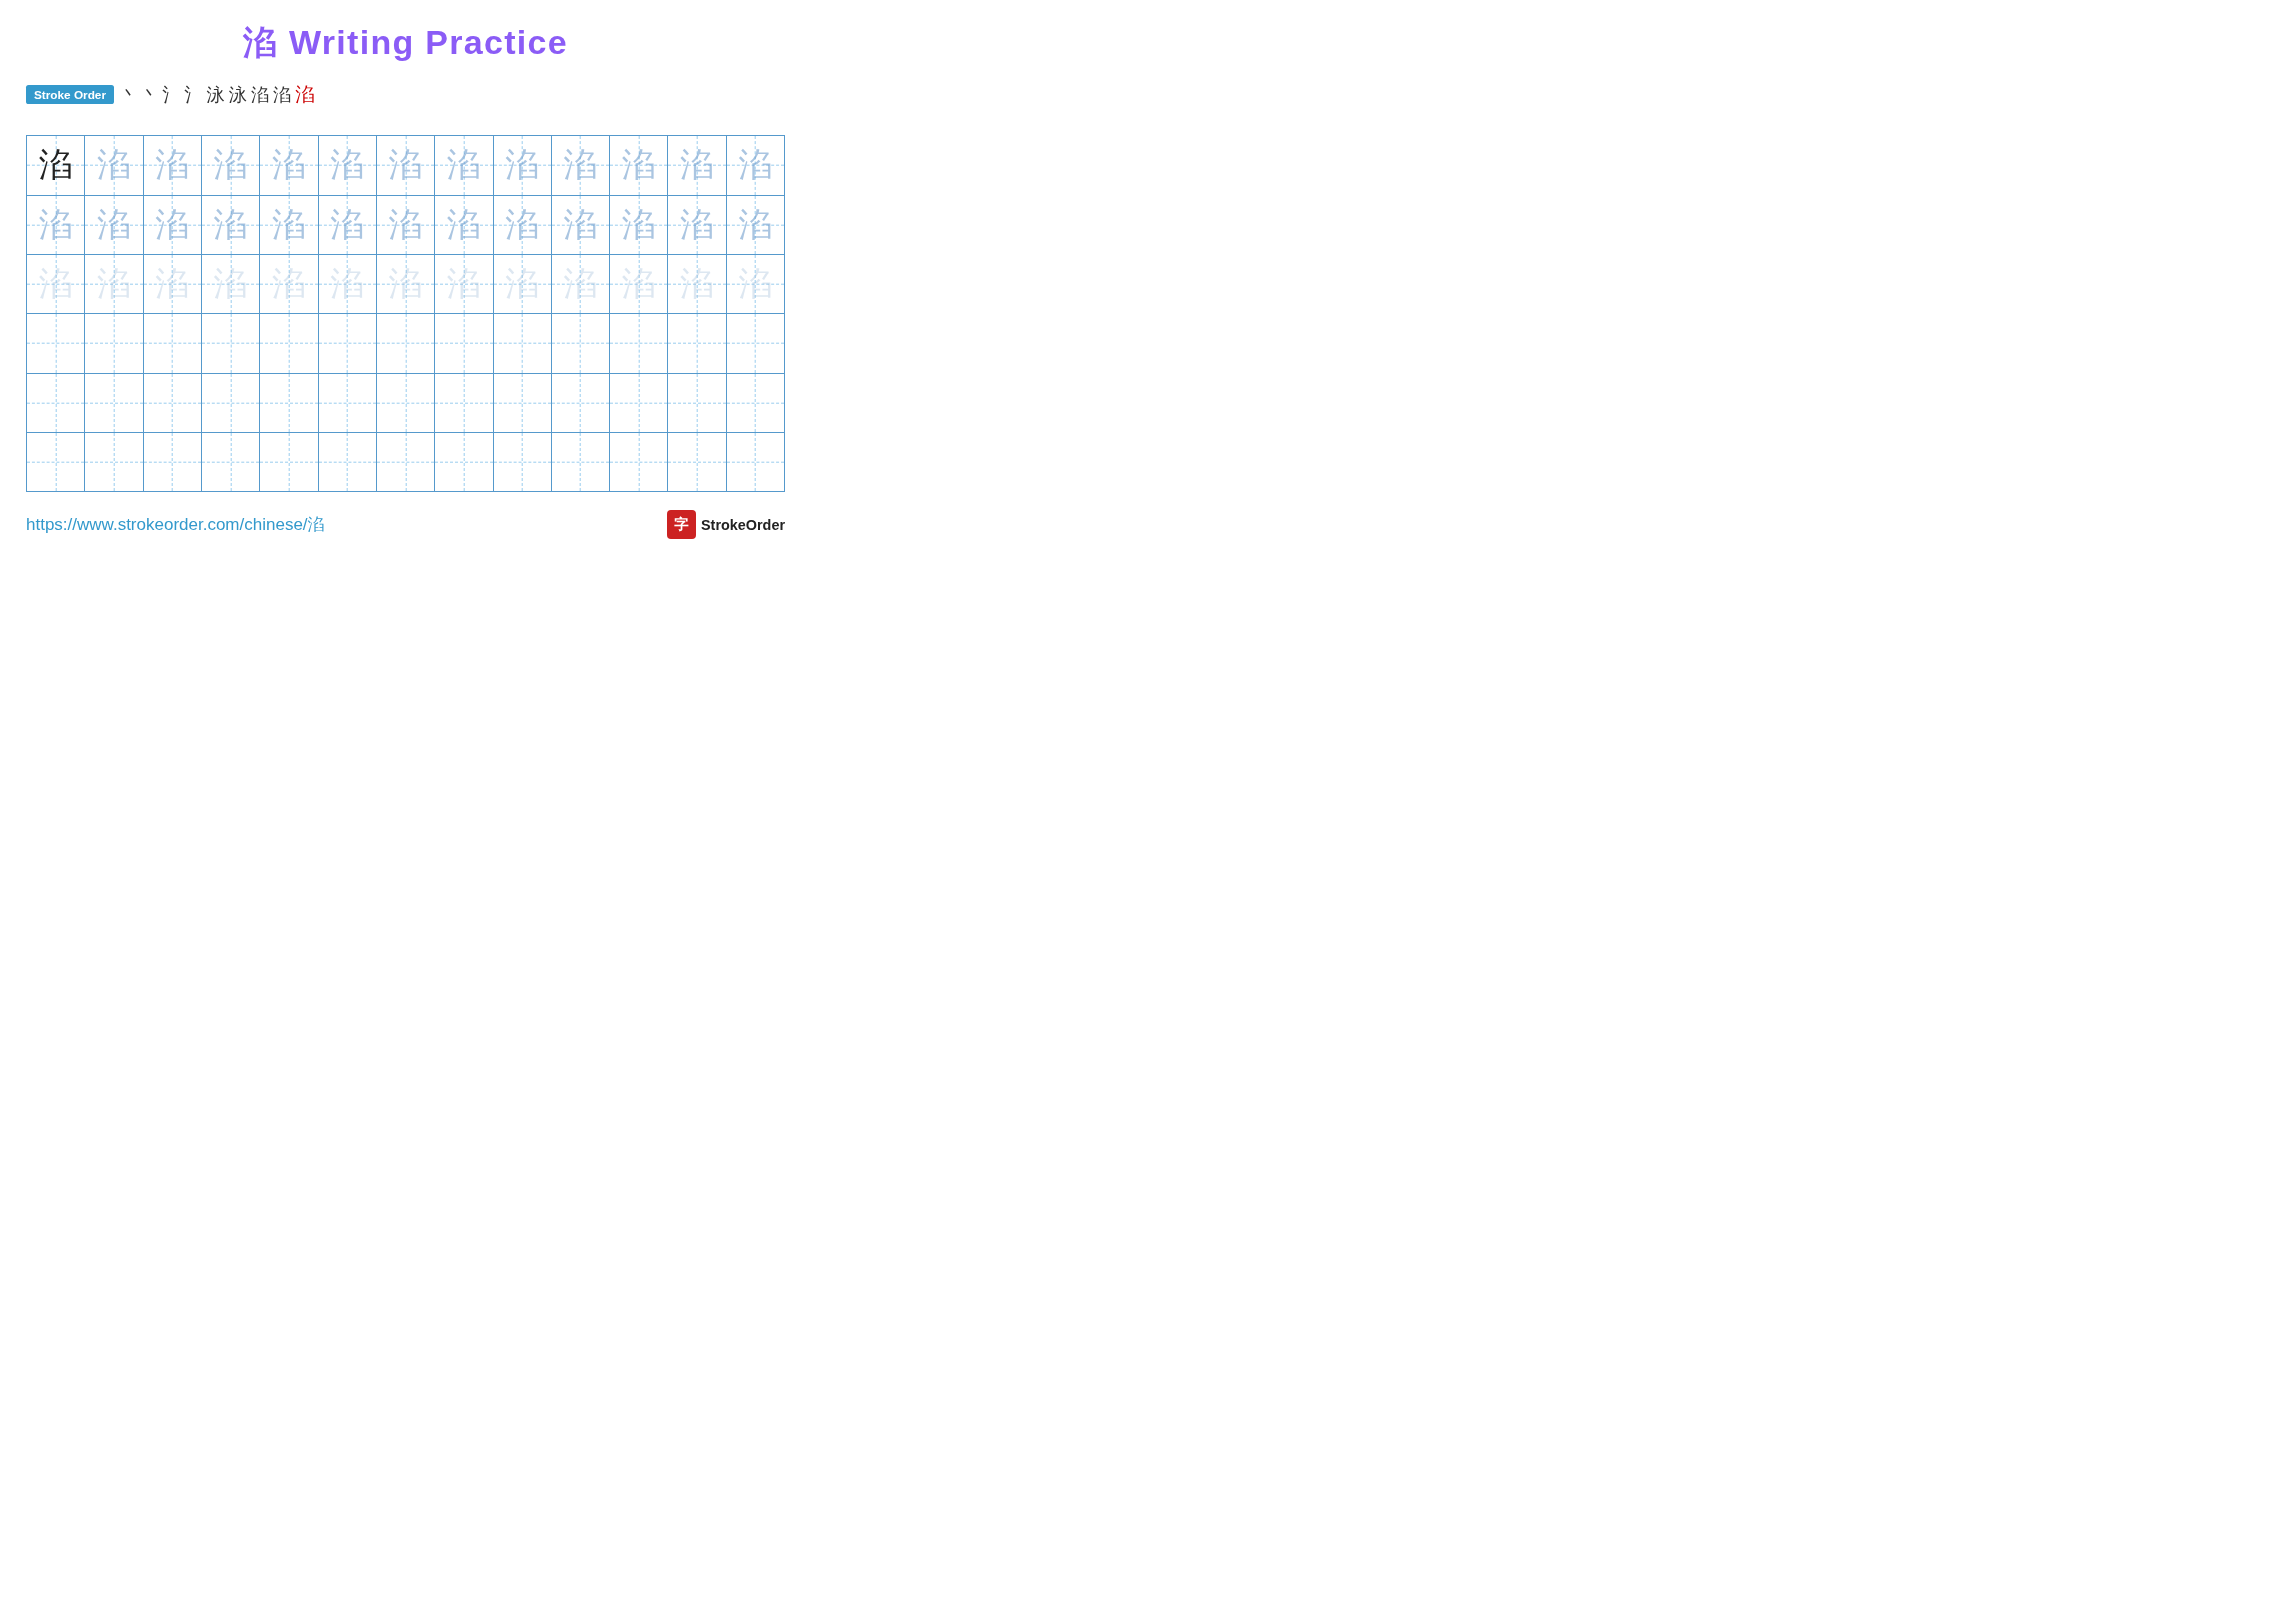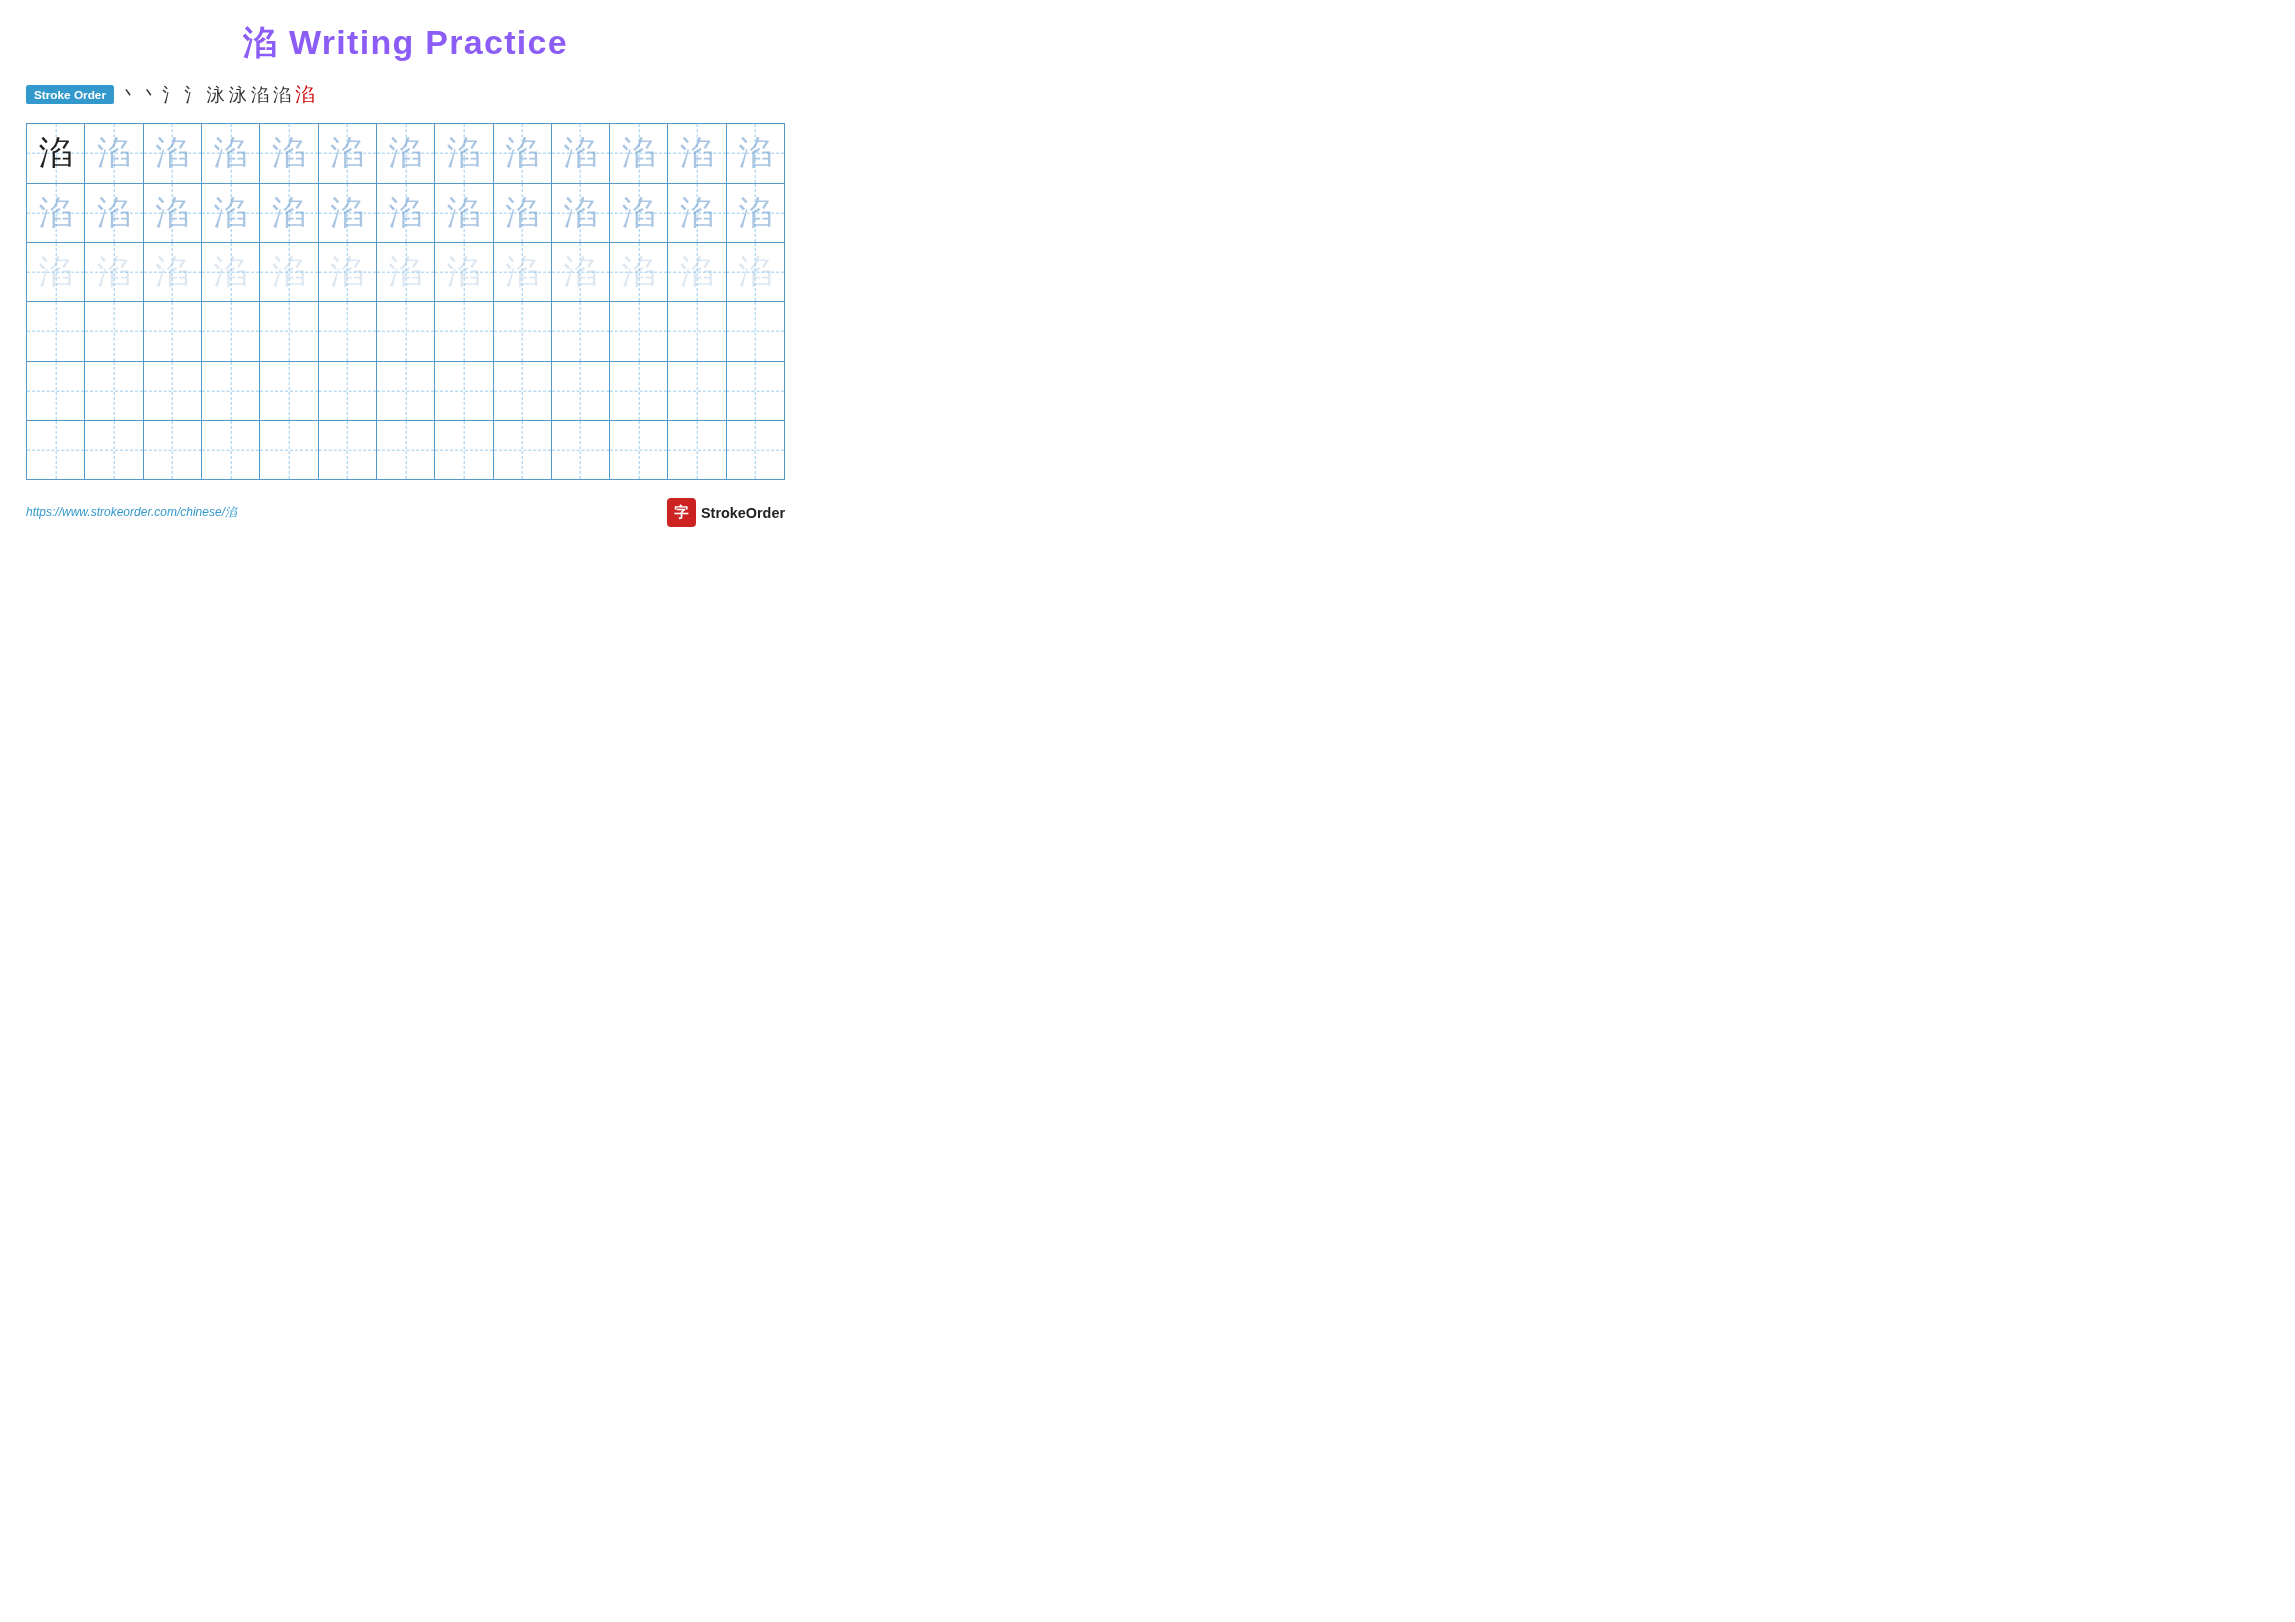--- a/index.html
+++ b/index.html
@@ -18,21 +18,21 @@
       font-weight: bold;
       color: #8b5cf6;
       margin-bottom: 15.7px;
       letter-spacing: 1.3px;
     }
 
     .stroke-order-row {
       display: flex;
       align-items: center;
       gap: 6.5px;
-      margin-bottom: 15px;
+      margin-bottom: 27px;
       font-size: 19.6px;
     }
 
     .stroke-order-badge {
       background: #3399cc;
       color: #fff;
       font-size: 11.8px;
       font-weight: bold;
       padding: 2.6px 7.9px;
       border-radius: 2.6px;
@@ -131,23 +131,22 @@
     
     .footer {
       display: flex;
       justify-content: space-between;
       align-items: center;
       margin-top: 18.3px;
     }
 
     .footer-url {
       color: #3399cc;
-      font-size: 12px;
+      font-size: 17px;
       text-decoration: none;
-      font-style: italic;
     }
 
     .footer-brand {
       display: flex;
       align-items: center;
       gap: 5.2px;
       font-size: 14.4px;
       font-weight: bold;
       color: #222;
     }

